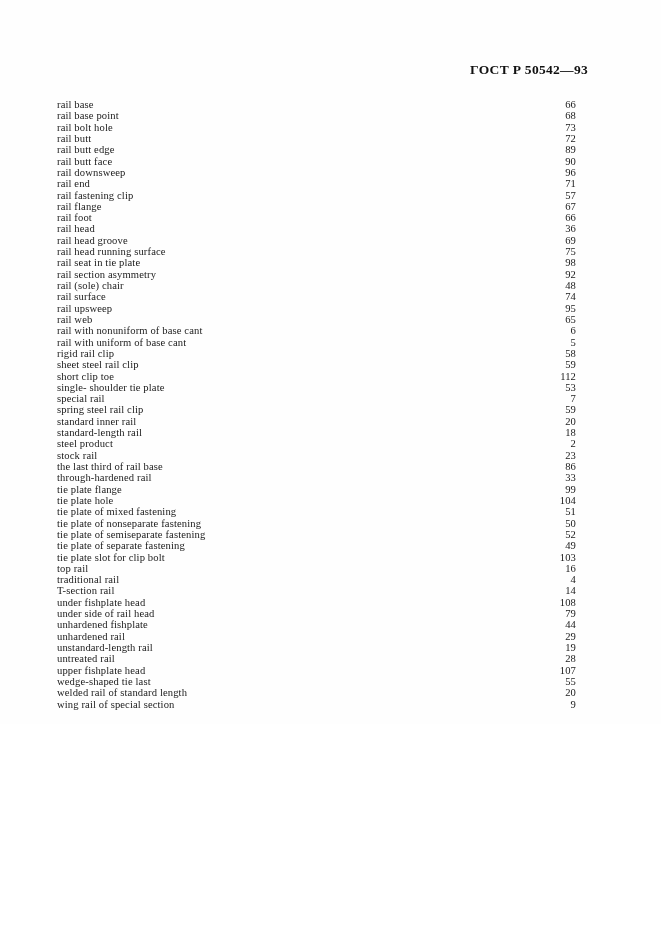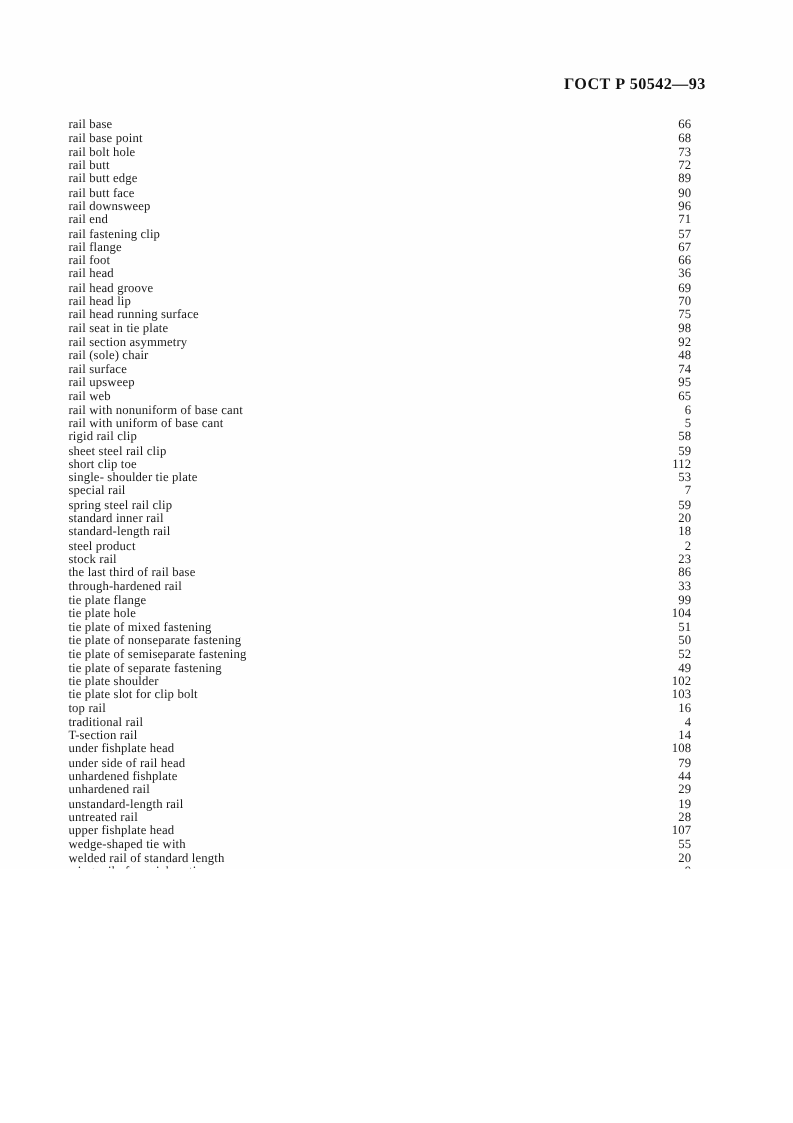--- a/index.html
+++ b/index.html
@@ -118,24 +118,20 @@
       </div>
       <div class="index-entry">
         <span class="entry-term">rail head</span>
         <span class="entry-page">36</span>
       </div>
       <div class="index-entry">
         <span class="entry-term">rail head groove</span>
         <span class="entry-page">69</span>
       </div>
       <div class="index-entry">
-        <span class="entry-term">rail head lip</span>
-        <span class="entry-page">70</span>
-      </div>
-      <div class="index-entry">
         <span class="entry-term">rail head running surface</span>
         <span class="entry-page">75</span>
       </div>
       <div class="index-entry">
         <span class="entry-term">rail seat in tie plate</span>
         <span class="entry-page">98</span>
       </div>
       <div class="index-entry">
         <span class="entry-term">rail section asymmetry</span>
         <span class="entry-page">92</span>
@@ -230,24 +226,20 @@
       </div>
       <div class="index-entry">
         <span class="entry-term">tie plate of semiseparate fastening</span>
         <span class="entry-page">52</span>
       </div>
       <div class="index-entry">
         <span class="entry-term">tie plate of separate fastening</span>
         <span class="entry-page">49</span>
       </div>
       <div class="index-entry">
-        <span class="entry-term">tie plate shoulder</span>
-        <span class="entry-page">102</span>
-      </div>
-      <div class="index-entry">
         <span class="entry-term">tie plate slot for clip bolt</span>
         <span class="entry-page">103</span>
       </div>
       <div class="index-entry">
         <span class="entry-term">top rail</span>
         <span class="entry-page">16</span>
       </div>
       <div class="index-entry">
         <span class="entry-term">traditional rail</span>
         <span class="entry-page">4</span>
@@ -278,21 +270,21 @@
       </div>
       <div class="index-entry">
         <span class="entry-term">untreated rail</span>
         <span class="entry-page">28</span>
       </div>
       <div class="index-entry">
         <span class="entry-term">upper fishplate head</span>
         <span class="entry-page">107</span>
       </div>
       <div class="index-entry">
-        <span class="entry-term">wedge-shaped tie with</span>
+        <span class="entry-term">wedge-shaped tie last</span>
         <span class="entry-page">55</span>
       </div>
       <div class="index-entry">
         <span class="entry-term">welded rail of standard length</span>
         <span class="entry-page">20</span>
       </div>
       <div class="index-entry">
         <span class="entry-term">wing rail of special section</span>
         <span class="entry-page">9</span>
       </div>

